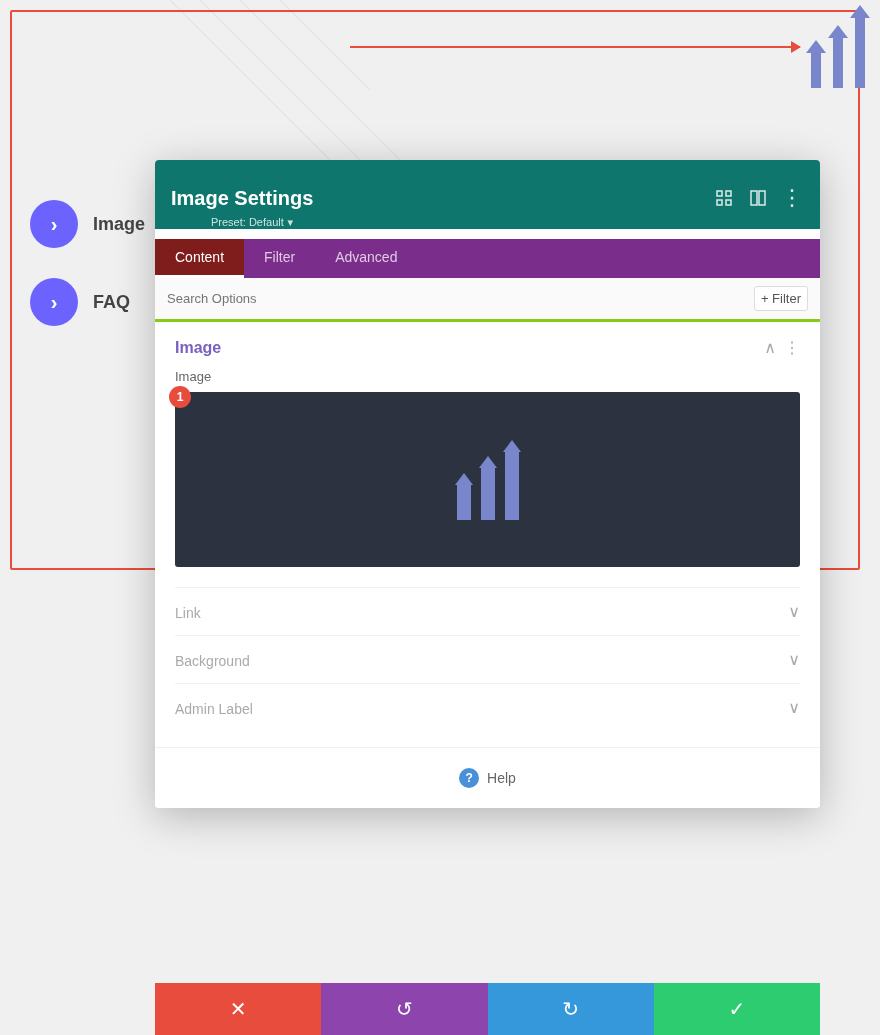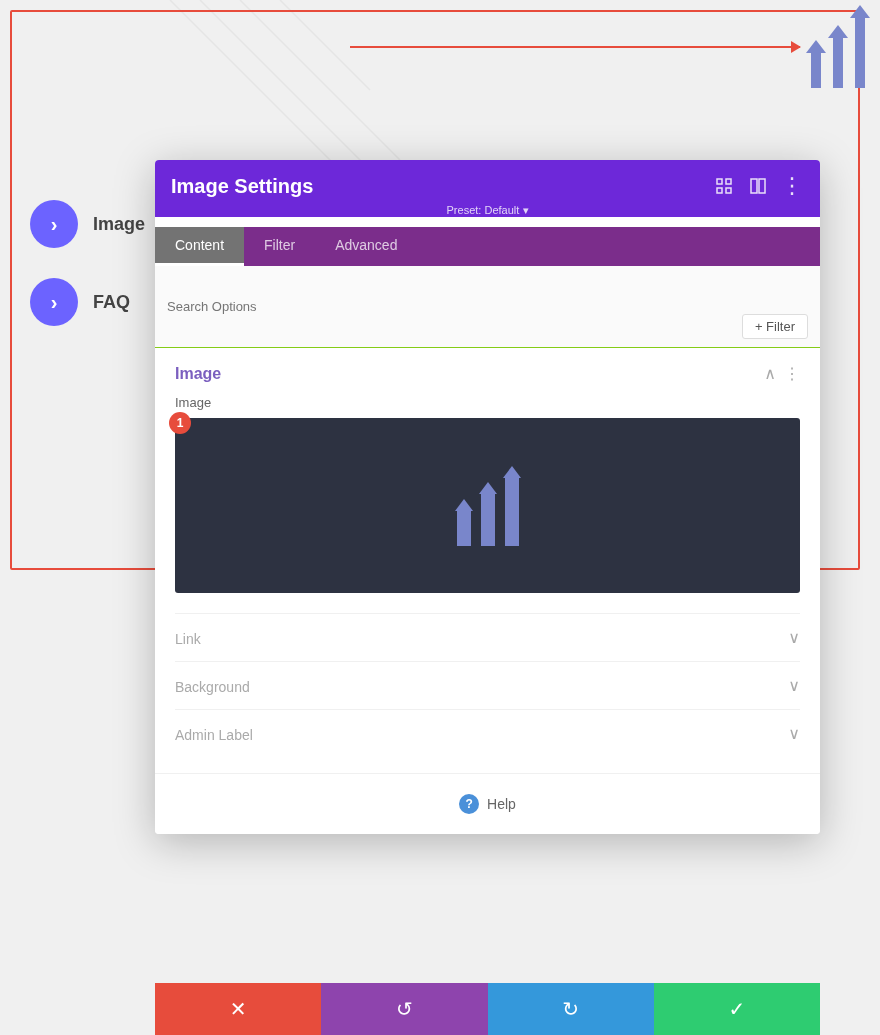--- a/index.html
+++ b/index.html
@@ -120,23 +120,22 @@
       left: 155px;
       width: 665px;
       background: white;
       border-radius: 4px;
       box-shadow: 0 8px 40px rgba(0,0,0,0.25);
       overflow: hidden;
     }
 
     
     .modal-header {
-      background: #6d28d9;
-      padding: 14px 16px 0 16px;
-      text-align: center;
+      background: #0f766e;
+      padding: 26px 16px 0 16px;
     }
     .modal-header-top {
       display: flex;
       align-items: center;
       justify-content: space-between;
       margin-bottom: 4px;
     }
     .modal-title {
       color: white;
       font-size: 20px;
@@ -155,72 +154,72 @@
       height: 24px;
       display: flex;
       align-items: center;
       justify-content: center;
     }
     .modal-preset {
       color: rgba(255,255,255,0.8);
       font-size: 13px;
       margin-bottom: 10px;
       cursor: pointer;
+      margin-left: 40px;
     }
     .modal-preset span {
       font-size: 11px;
     }
 
     
     .modal-tabs {
       display: flex;
       background: #7b2d8b;
     }
     .modal-tab {
       padding: 10px 20px;
       color: rgba(255,255,255,0.75);
       font-size: 14px;
       font-weight: 500;
       cursor: pointer;
       border-bottom: 3px solid transparent;
     }
     .modal-tab.active {
       color: white;
-      background: #737373;
+      background: #7f1d1d;
       border-bottom: 3px solid white;
     }
 
     
     .search-bar {
       display: flex;
       align-items: center;
       padding: 8px 12px;
-      border-bottom: 1px solid #84cc16;
+      border-bottom: 3px solid #84cc16;
       background: #fafafa;
     }
     .search-input {
       flex: 1;
       border: none;
       background: transparent;
       outline: none;
       font-size: 13px;
       color: #999;
     }
     .filter-btn {
       background: white;
       border: 1px solid #ddd;
       border-radius: 3px;
-      padding: 4px 12px;
+      padding: 4px 6px;
       font-size: 13px;
       color: #555;
       cursor: pointer;
       display: flex;
       align-items: center;
       gap: 4px;
-      margin-top: 40px;
     }
 
     
     .modal-body {
       padding: 16px 20px;
       background: white;
     }
 
     
     .section-header {

